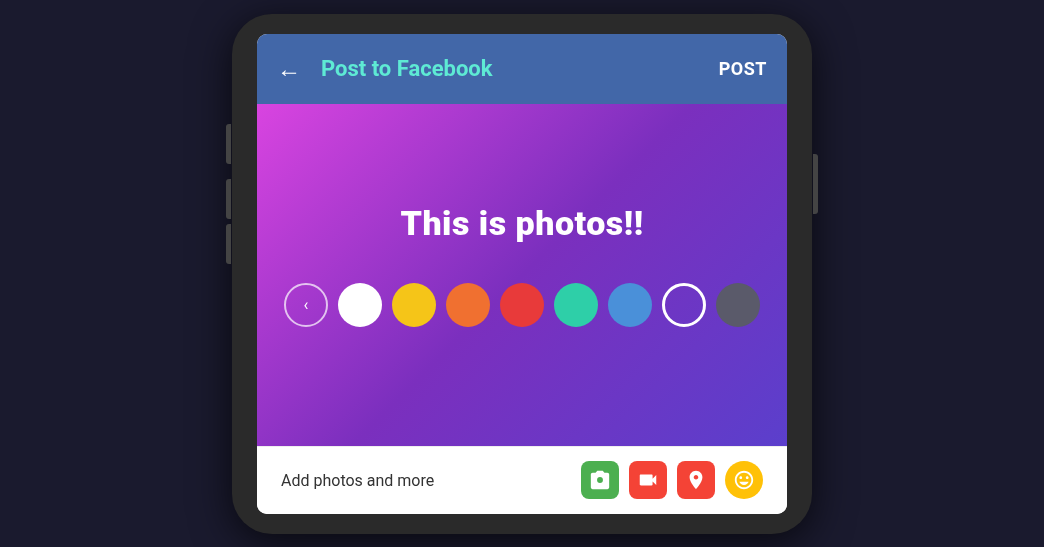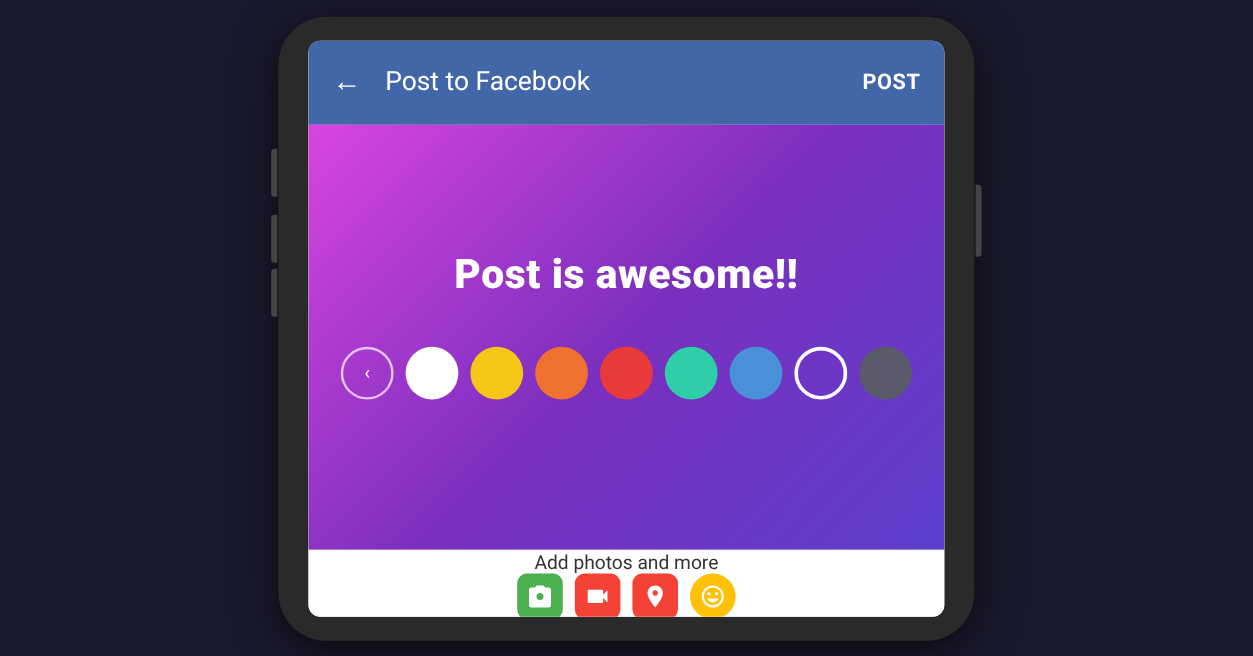--- a/index.html
+++ b/index.html
@@ -79,23 +79,23 @@
     }
 
     .back-arrow {
       color: white;
       font-size: 24px;
       font-weight: 300;
       cursor: pointer;
     }
 
     .header-title {
-      color: #ffffff;
+      color: #5eead4;
       font-size: 22px;
-      font-weight: 400;
+      font-weight: 700;
     }
 
     .post-btn {
       color: white;
       font-size: 18px;
       font-weight: 700;
       cursor: pointer;
       letter-spacing: 0.5px;
       margin-left: 38px;
     }
@@ -151,28 +151,27 @@
     }
 
     .color-circle.selected {
       border: 3px solid white;
       background: transparent;
     }
 
     
     .bottom-bar {
       background: white;
-      height: 56px;
+      height: 68px;
       display: flex;
       align-items: center;
       justify-content: space-between;
       padding: 0 24px;
       flex-shrink: 0;
       border-top: 1px solid #eee;
-      flex-direction: column;
     }
 
     .add-photos-text {
       color: #333;
       font-size: 16px;
       font-weight: 400;
     }
 
     .bottom-icons {
       display: flex;
@@ -211,21 +210,21 @@
 
     <div class="header">
       <div class="header-left">
         <span class="back-arrow">←</span>
         <span class="header-title">Post to Facebook</span>
       </div>
       <span class="post-btn">POST</span>
     </div>
 
     <div class="content-area">
-      <div class="post-text">Post is awesome!!</div>
+      <div class="post-text">This is photos!!</div>
 
       <div class="color-picker">
         <div class="color-nav">
           <span>‹</span>
         </div>
 
         <div class="color-circle" style="background: #ffffff;"></div>
 
         <div class="color-circle" style="background: #f5c518;"></div>
 

